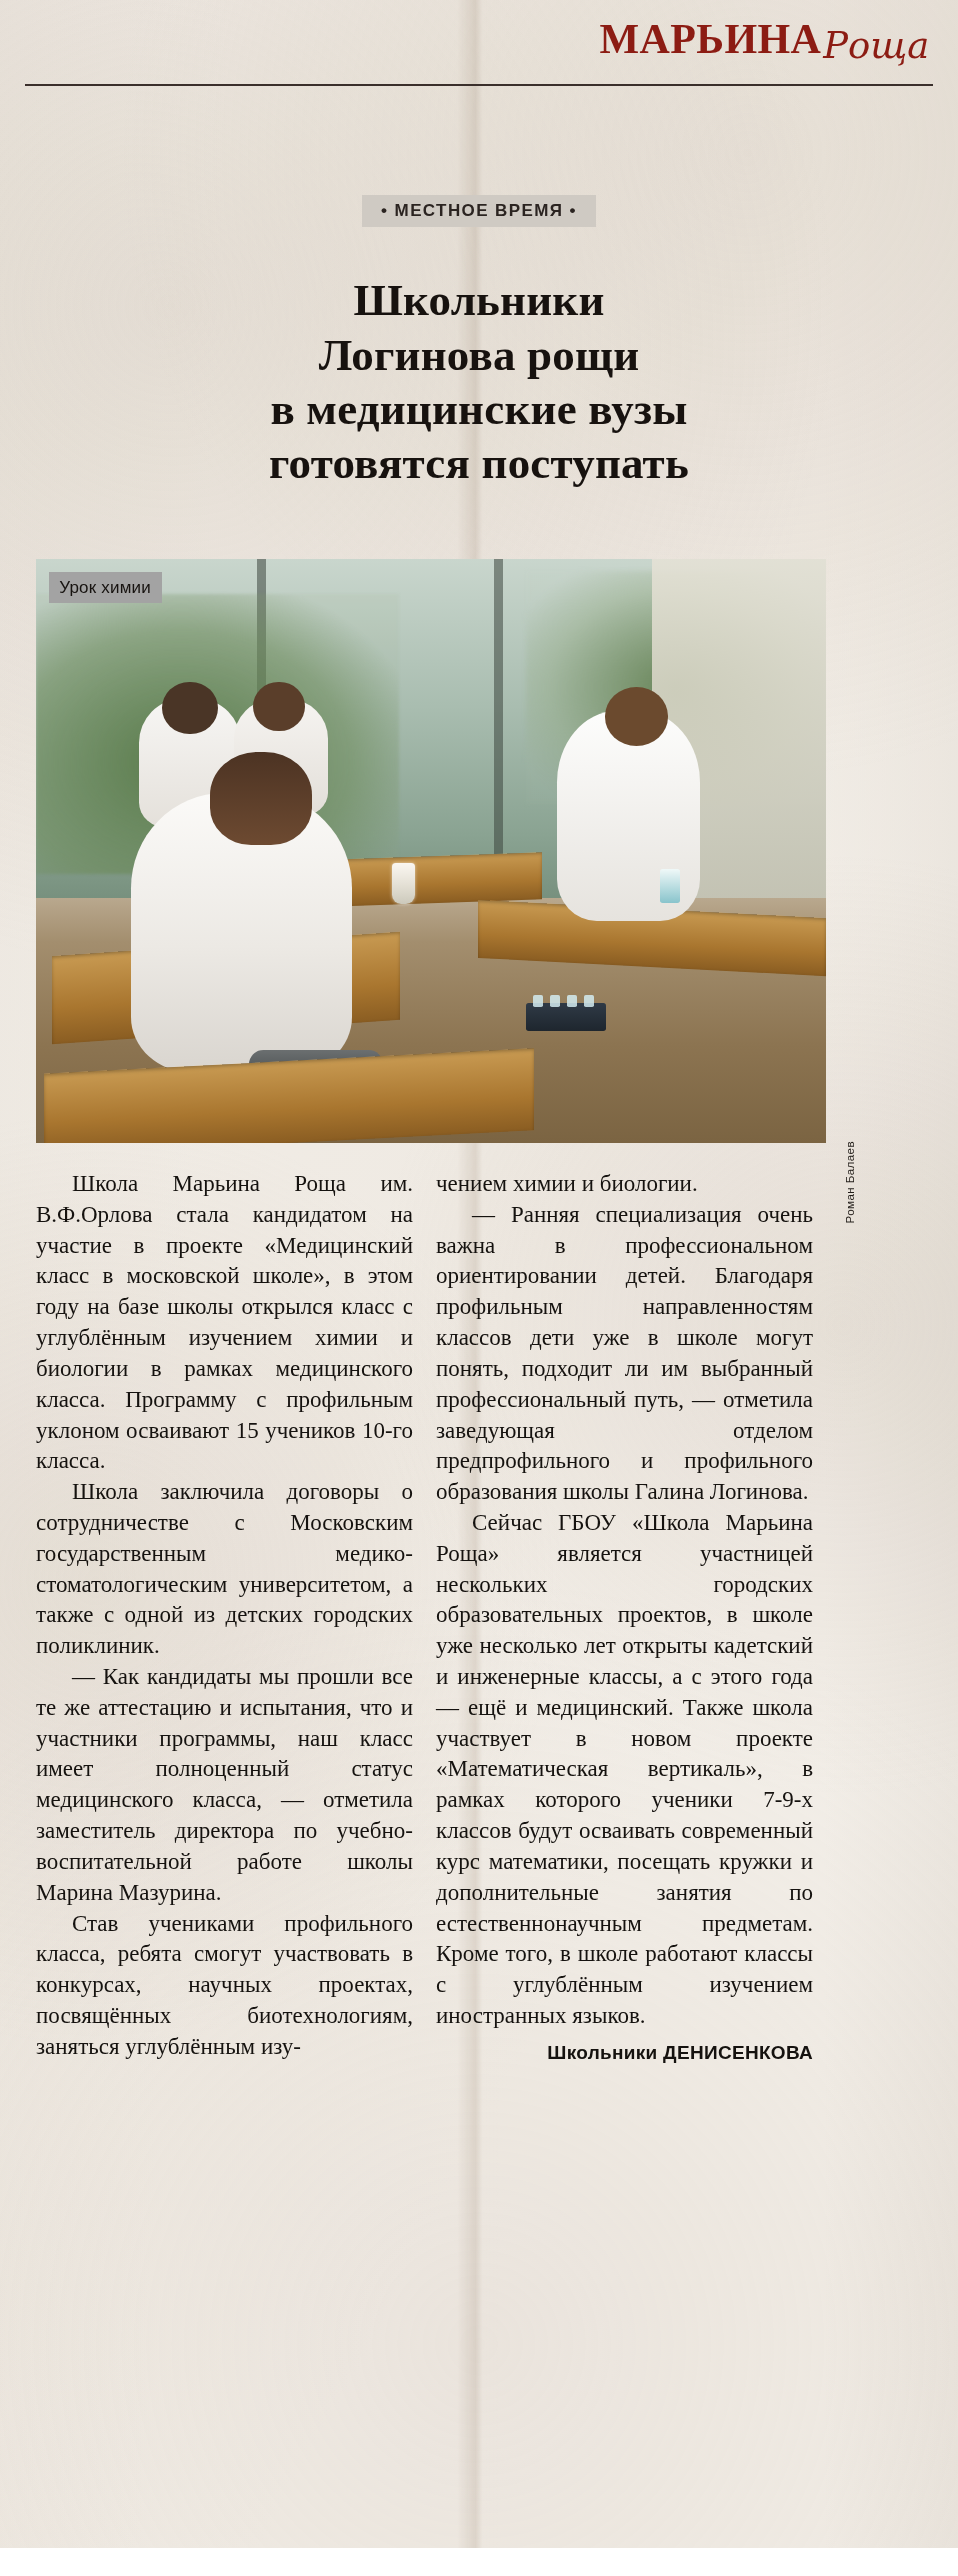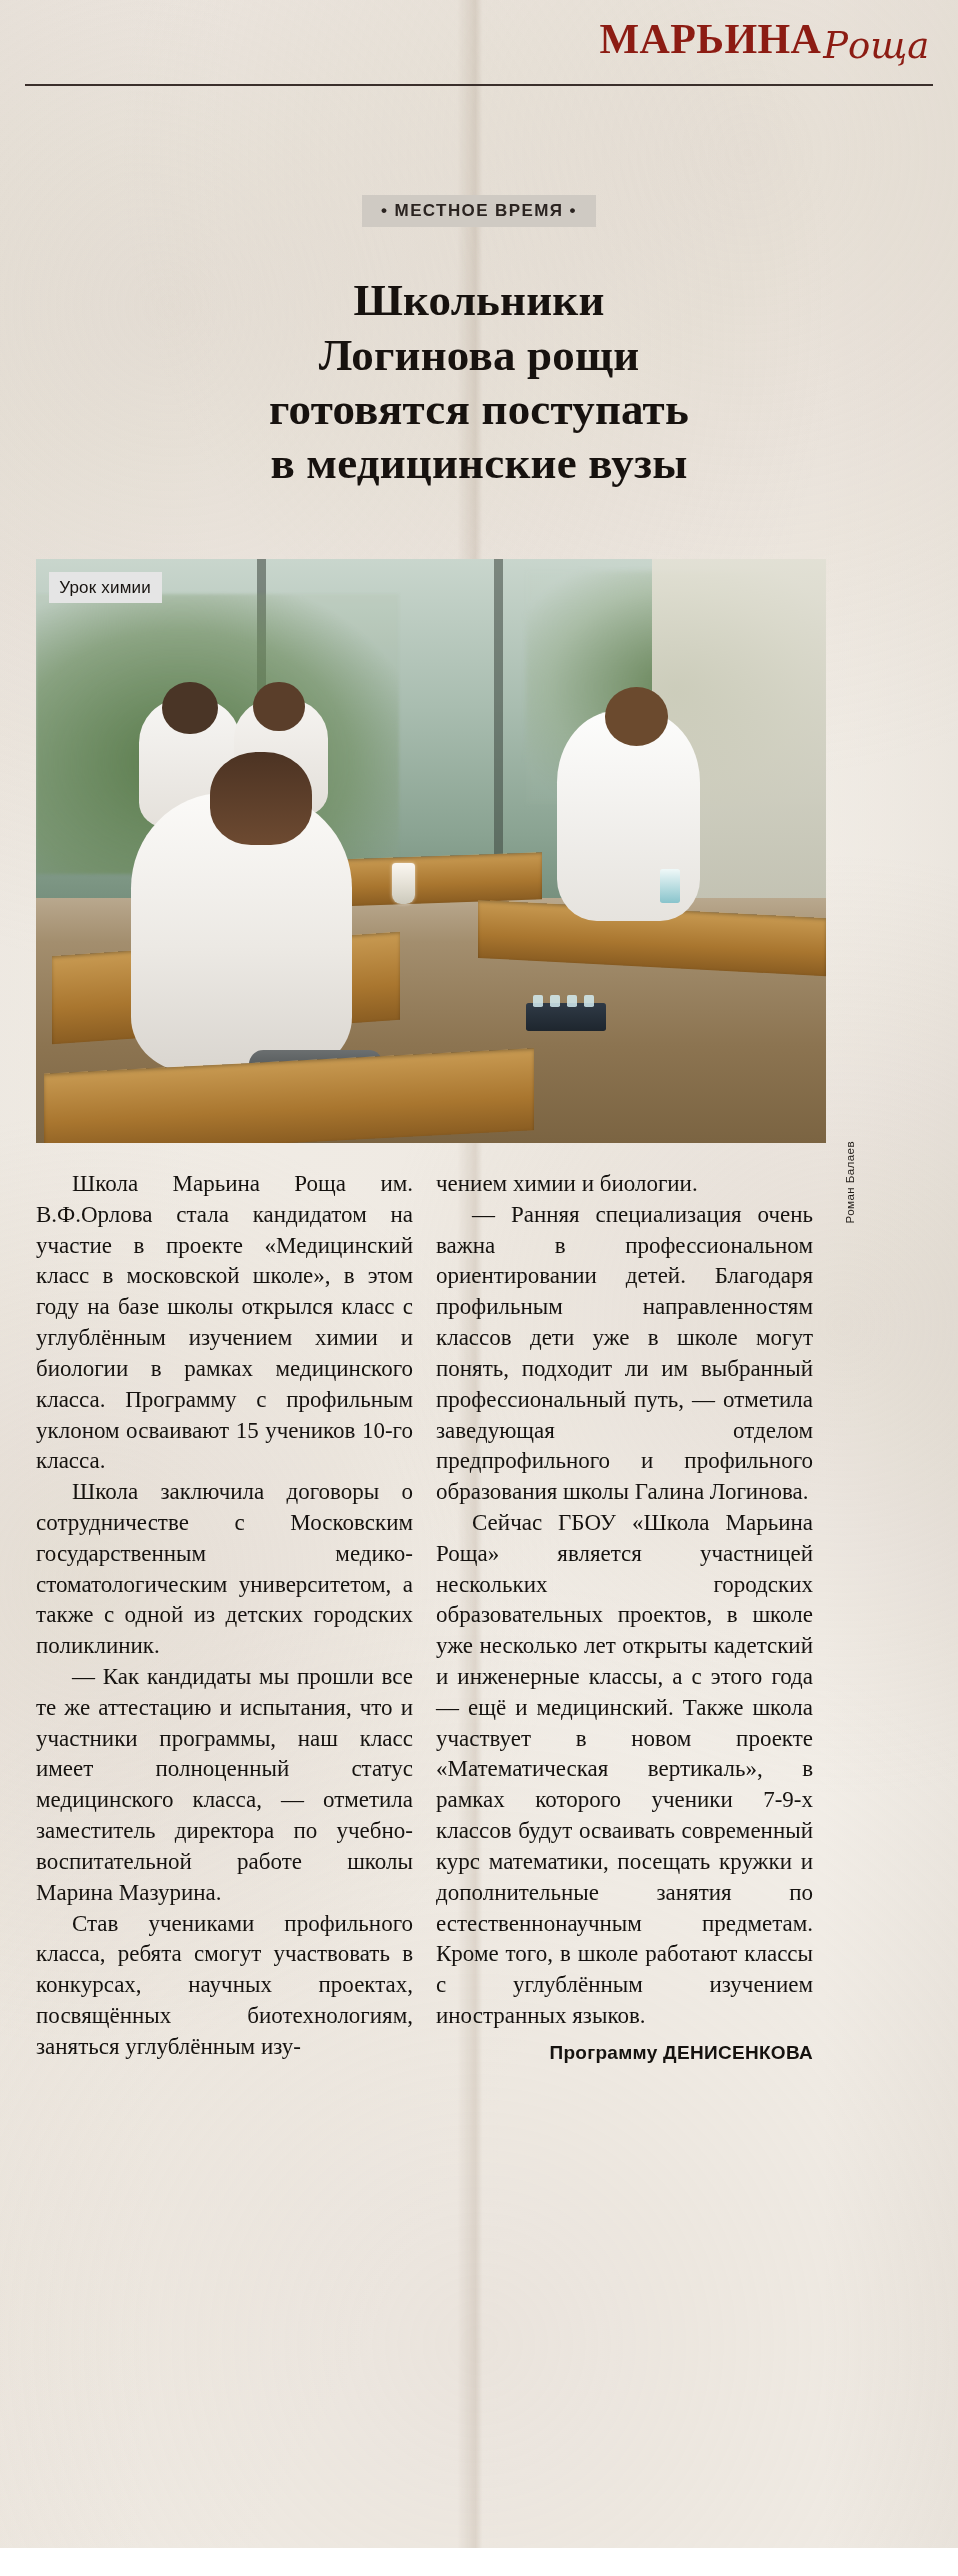--- a/index.html
+++ b/index.html
@@ -235,21 +235,21 @@
     position: absolute;
     left: 27%; top: 84%;
     width: 134px; height: 37px;
     background: linear-gradient(180deg, #6b6f70, #3e4345);
     border-radius: 14.3px;
   }
   .ph-caption {
     position: absolute;
     left: 12.5px;
     top: 12.5px;
-    background: #e5e5e5;
+    background: #a3a3a3;
     color: #171310;
     font-family: "Liberation Sans", sans-serif;
     font-size: 17px;
     font-weight: normal;
     padding: 6.2px 10.7px 5.4px 10.7px;
     letter-spacing: 0.2px;
   }
   .photo-credit {
     position: absolute;
     right: -30px;
@@ -312,22 +312,22 @@
   </div>
   <div class="mast-rule"></div>
 
   <div class="rubric">
     <span>• МЕСТНОЕ ВРЕМЯ •</span>
   </div>
 
   <h1 class="headline">
     <span class="hl-line">Школьники</span>
     <span class="hl-line">Логинова рощи</span>
+    <span class="hl-line">в медицинские вузы</span>
     <span class="hl-line">готовятся поступать</span>
-    <span class="hl-line">в медицинские вузы</span>
   </h1>
 
   <div class="photo-wrap">
     <div class="photo">
       <div class="ph-window"></div>
       <div class="ph-win-mull" style="left:28%"></div>
       <div class="ph-win-mull" style="left:58%"></div>
       <div class="ph-green"></div>
       <div class="ph-green2"></div>
       <div class="ph-wall-right"></div>
@@ -367,17 +367,17 @@
     <div class="col">
       <p class="indent">Школа Марьина Роща им. В.Ф.Орлова стала кандидатом на участие в проекте «Медицинский класс в московской школе», в этом году на базе школы открылся класс с углублённым изучением химии и биологии в рамках медицинского класса. Программу с профильным уклоном осваивают 15 учеников 10-го класса.</p>
       <p class="indent">Школа заключила договоры о сотрудничестве с Московским государственным медико-стоматологическим университетом, а также с одной из детских городских поликлиник.</p>
       <p class="indent">— Как кандидаты мы прошли все те же аттестацию и испытания, что и участники программы, наш класс имеет полноценный статус медицинского класса, — отметила заместитель директора по учебно-воспитательной работе школы Марина Мазурина.</p>
       <p class="indent">Став учениками профильного класса, ребята смогут участвовать в конкурсах, научных проектах, посвящённых биотехнологиям, заняться углублённым изу-</p>
     </div>
     <div class="col">
       <p>чением химии и биологии.</p>
       <p class="indent">— Ранняя специализация очень важна в профессиональном ориентировании детей. Благодаря профильным направленностям классов дети уже в школе могут понять, подходит ли им выбранный профессиональный путь, — отметила заведующая отделом предпрофильного и профильного образования школы Галина Логинова.</p>
       <p class="indent">Сейчас ГБОУ «Школа Марьина Роща» является участницей нескольких городских образовательных проектов, в школе уже несколько лет открыты кадетский и инженерные классы, а с этого года — ещё и медицинский. Также школа участвует в новом проекте «Математическая вертикаль», в рамках которого ученики 7-9-х классов будут осваивать современный курс математики, посещать кружки и дополнительные занятия по естественнонаучным предметам. Кроме того, в школе работают классы с углублённым изучением иностранных языков.</p>
-      <div class="byline">Программу ДЕНИСЕНКОВА</div>
+      <div class="byline">Школьники ДЕНИСЕНКОВА</div>
     </div>
   </div>
 </div>
 
 
 </body></html>

